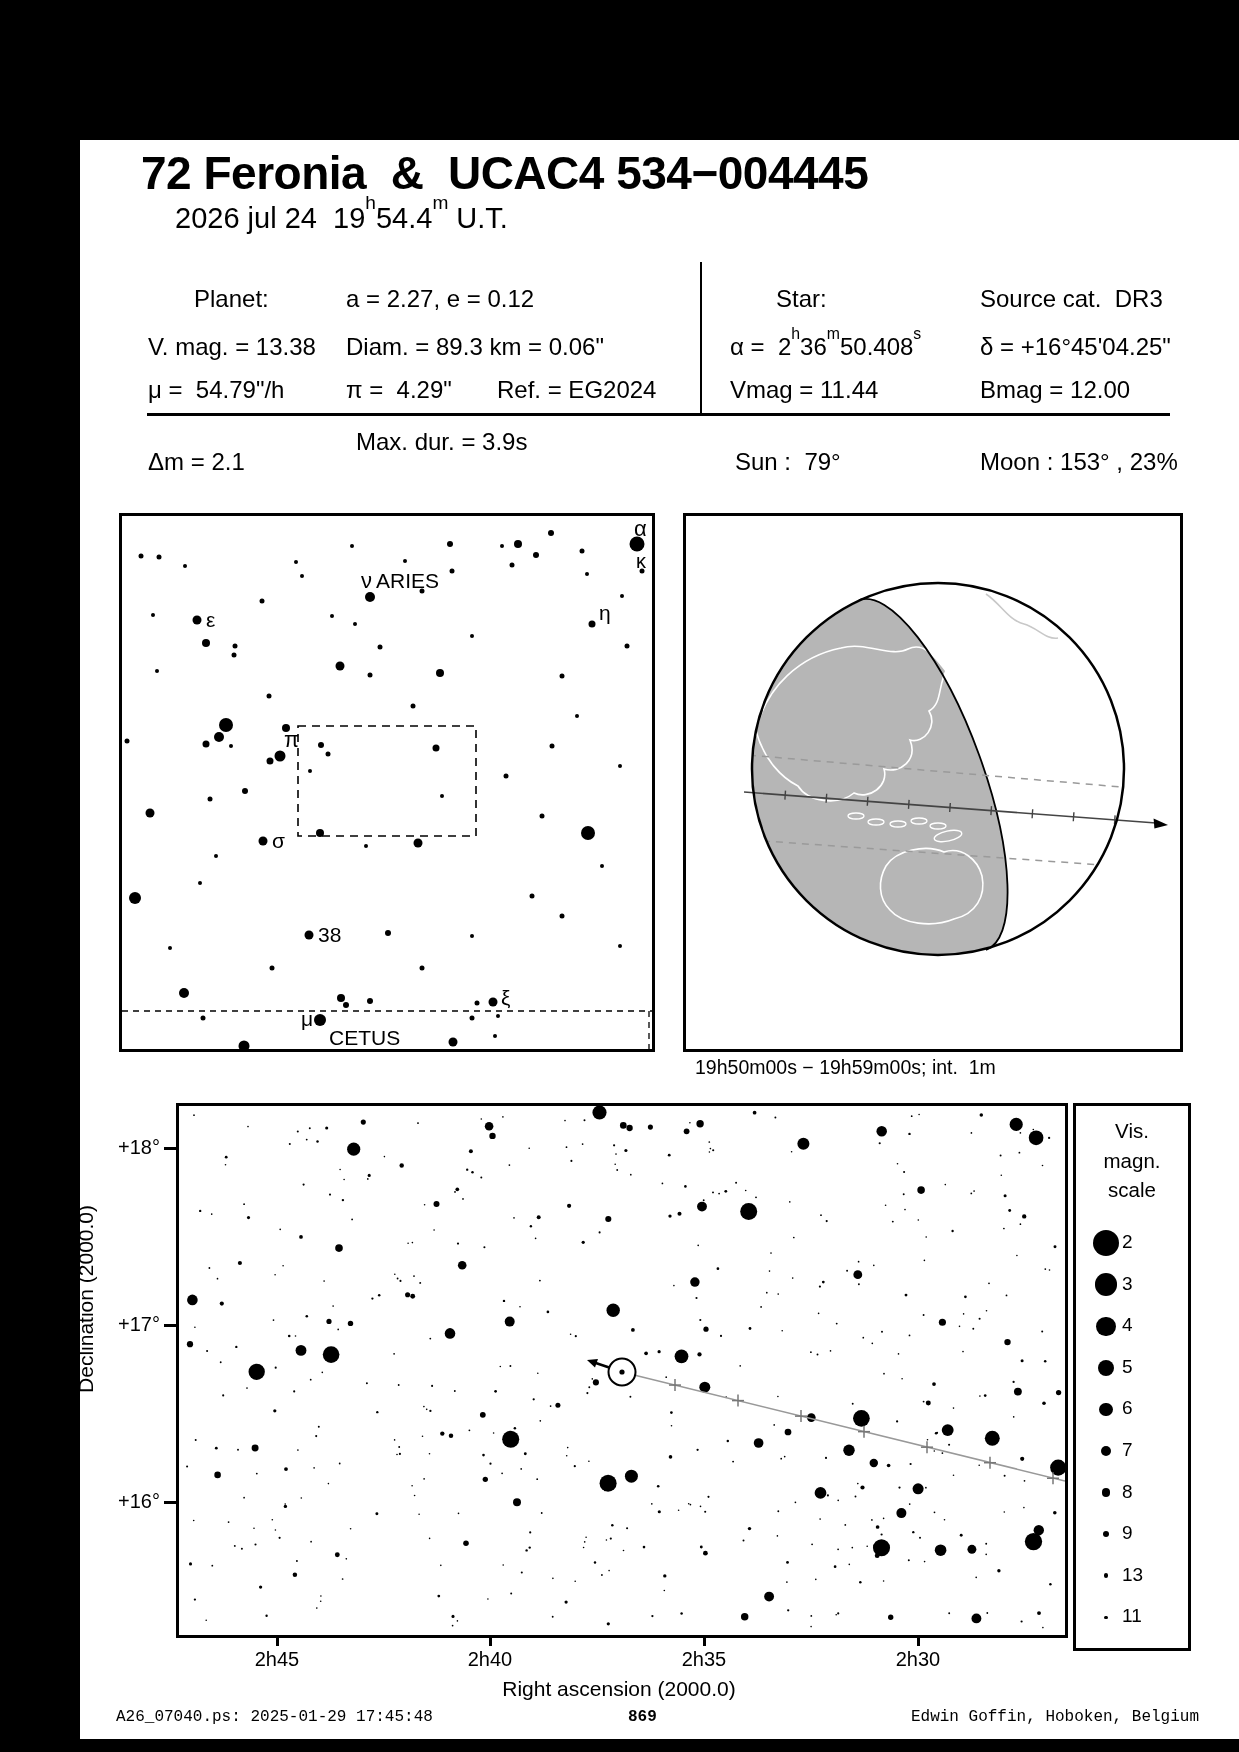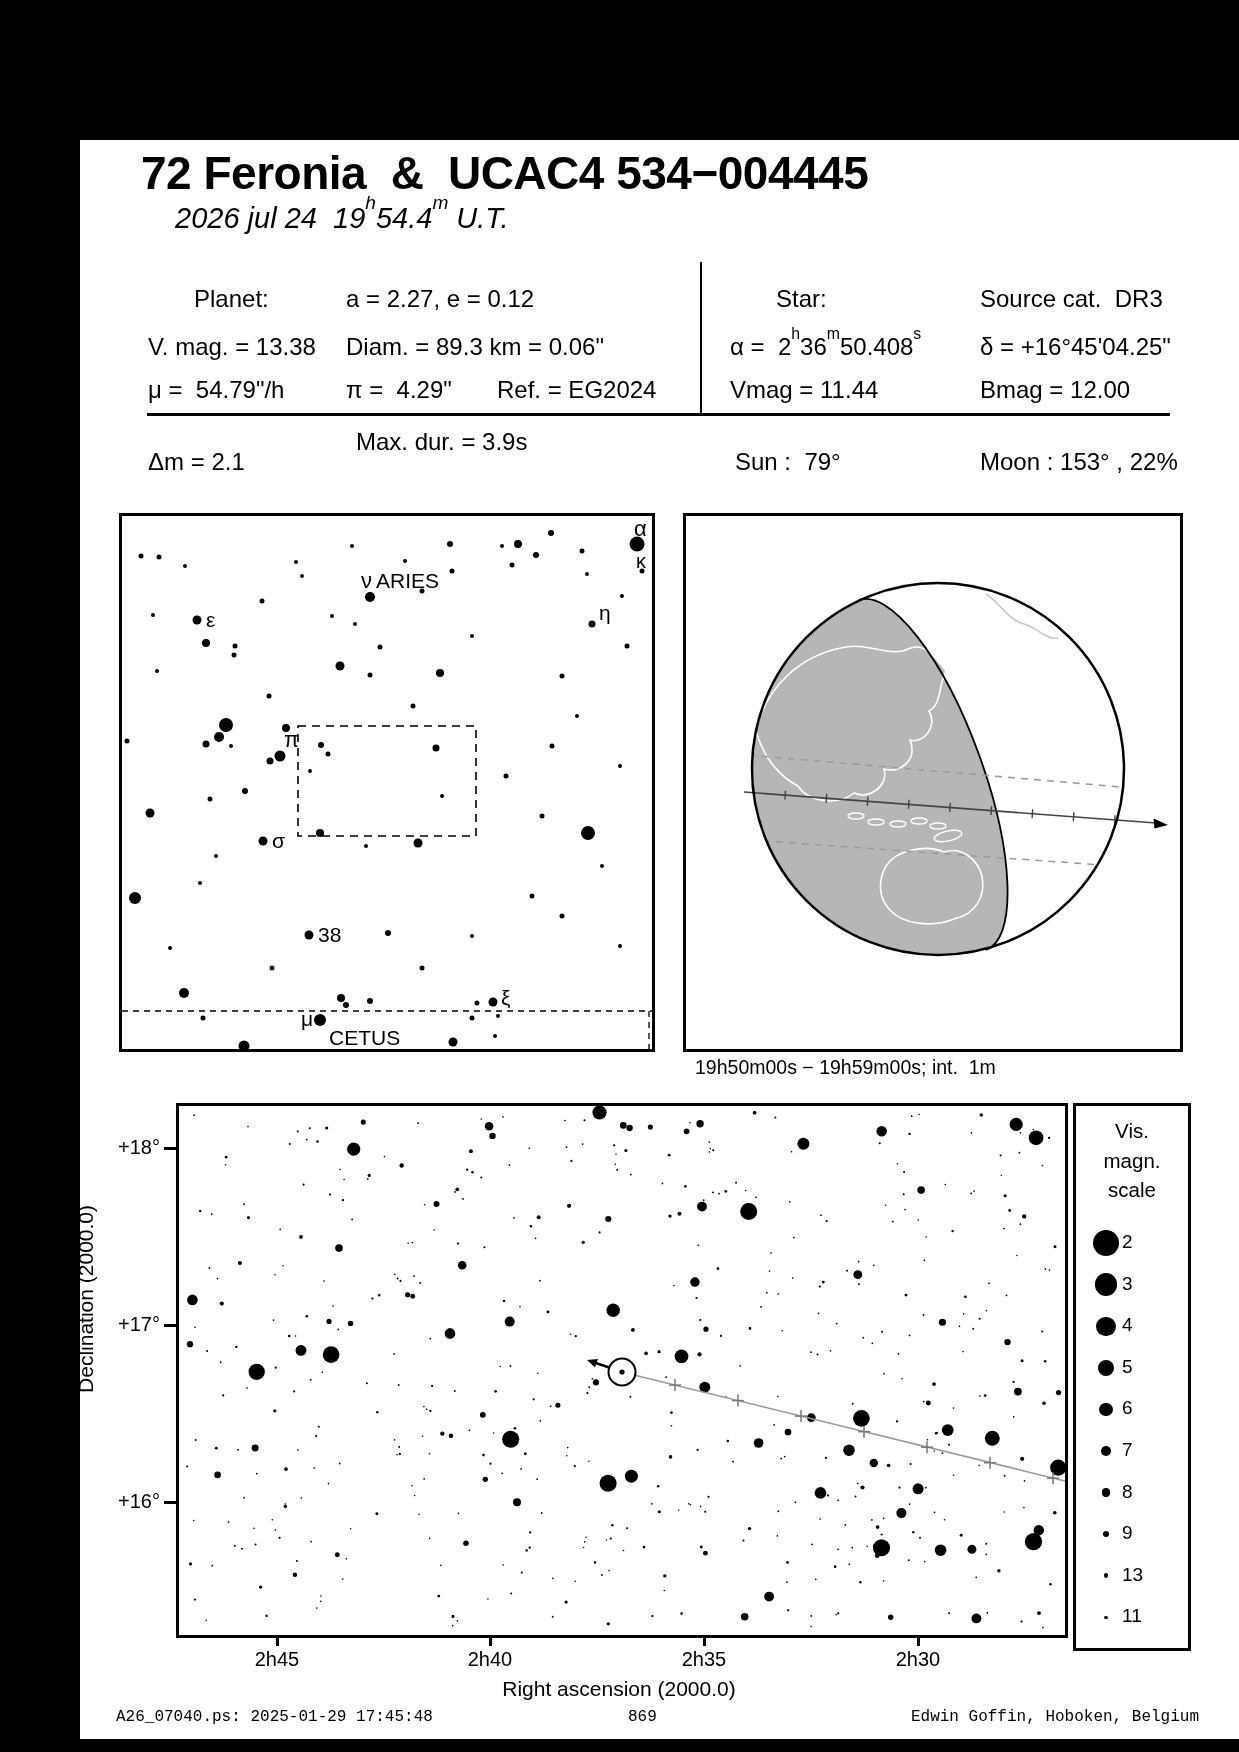--- a/index.html
+++ b/index.html
@@ -1,21 +1,21 @@
 <!DOCTYPE html>
 <html><head>
 <meta charset="utf-8">
 <style>
   html,body{margin:0;padding:0;background:#000;}
   body{position:relative;width:1239px;height:1752px;overflow:hidden;
        font-family:"Liberation Sans",sans-serif;color:#000;}
   .abs{position:absolute;}
   #sheet{left:80px;top:140px;width:1159px;height:1599px;background:#fff;}
   .t-title{font-size:46px;font-weight:bold;letter-spacing:-0.5px;white-space:pre;}
-  .t-date{font-size:29px;white-space:pre;font-style:italic;}
+  .t-date{font-size:29px;white-space:pre;}
   .t-date sup,.t-cell sup{font-size:0.66em;position:relative;top:-0.45em;line-height:0;}
   .t-cell{font-size:24px;white-space:pre;}
   .bold{font-weight:normal;margin-left:46px;}
   .vline{width:2px;background:#000;}
   .hrule{height:3px;background:#000;}
   svg.panel{border:3px solid #000;background:#fff;}
   #legend-box{width:112px;height:542px;border:3px solid #000;background:#fff;}
   .leg-head{position:absolute;top:10px;left:0;width:100%;text-align:center;
             font-size:20.5px;line-height:29.5px;white-space:pre-line;}
   .leg-row{position:absolute;left:0;width:100%;height:28px;}
@@ -53,21 +53,21 @@
 <div class="abs t-cell" style="left:497px;top:376px;">Ref. = EG2024</div>
 <div class="abs t-cell" style="left:730px;top:376px;">Vmag = 11.44</div>
 <div class="abs t-cell" style="left:980px;top:376px;">Bmag = 12.00</div>
 
 <div class="abs vline" style="left:700px;top:262px;height:153px;"></div>
 <div class="abs hrule" style="left:147px;top:413px;width:1023px;"></div>
 
 <div class="abs t-cell" style="left:148px;top:448px;">Δm = 2.1</div>
 <div class="abs t-cell" style="left:356px;top:428px;text-align:right;">Max. dur. = 3.9s</div>
 <div class="abs t-cell" style="left:735px;top:448px;">Sun :  79°</div>
-<div class="abs t-cell" style="left:980px;top:448px;">Moon : 153° , 22%</div>
+<div class="abs t-cell" style="left:980px;top:448px;">Moon : 153° , 23%</div>
 
 <svg id="finder-svg" class="abs panel" style="left:119px;top:513px;width:530px;height:533px;" viewBox="0 0 530 533">
     <g>
       <circle cx="515" cy="28" r="7.5" fill="#000"></circle>
       <circle cx="520" cy="55" r="2.5" fill="#000"></circle>
       <circle cx="248" cy="81" r="5" fill="#000"></circle>
       <circle cx="75" cy="104" r="4.5" fill="#000"></circle>
       <circle cx="470" cy="108" r="3.5" fill="#000"></circle>
       <circle cx="158" cy="240" r="5.5" fill="#000"></circle>
       <circle cx="148" cy="245" r="3.5" fill="#000"></circle>
@@ -828,14 +828,14 @@
       <span class="leg-dot" style="left: 27.6px; top: 11.6px; width: 4.8px; height: 4.8px;"></span>
       <span class="leg-num">13</span>
     </div>
     <div class="leg-row" style="top: 497.4px;">
       <span class="leg-dot" style="left: 28.3px; top: 12.3px; width: 3.4px; height: 3.4px;"></span>
       <span class="leg-num">11</span>
     </div>
   </div>
 
 <div class="abs footer" style="left:116px;top:1708px;">A26_07040.ps: 2025-01-29 17:45:48</div>
-<div class="abs footer" style="left:628px;top:1708px;">869</div>
+<div class="abs footer" style="left:628px;top:1708px;font-weight:bold;">869</div>
 <div class="abs footer" style="right:40px;top:1708px;">Edwin Goffin, Hoboken, Belgium</div>
 
 </body></html>

